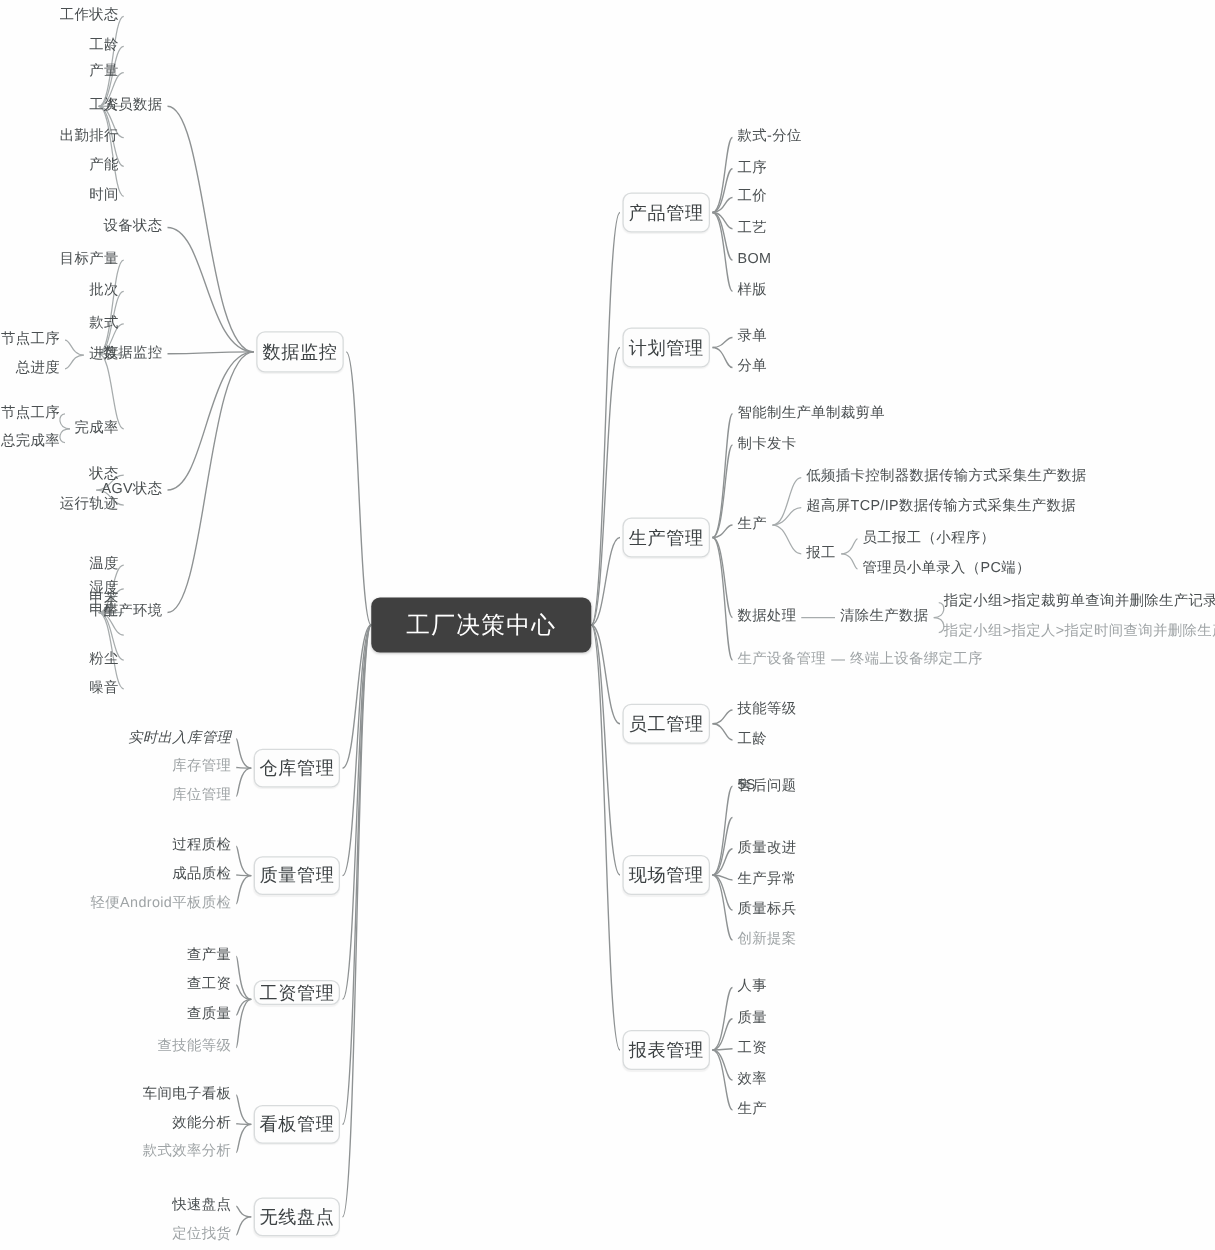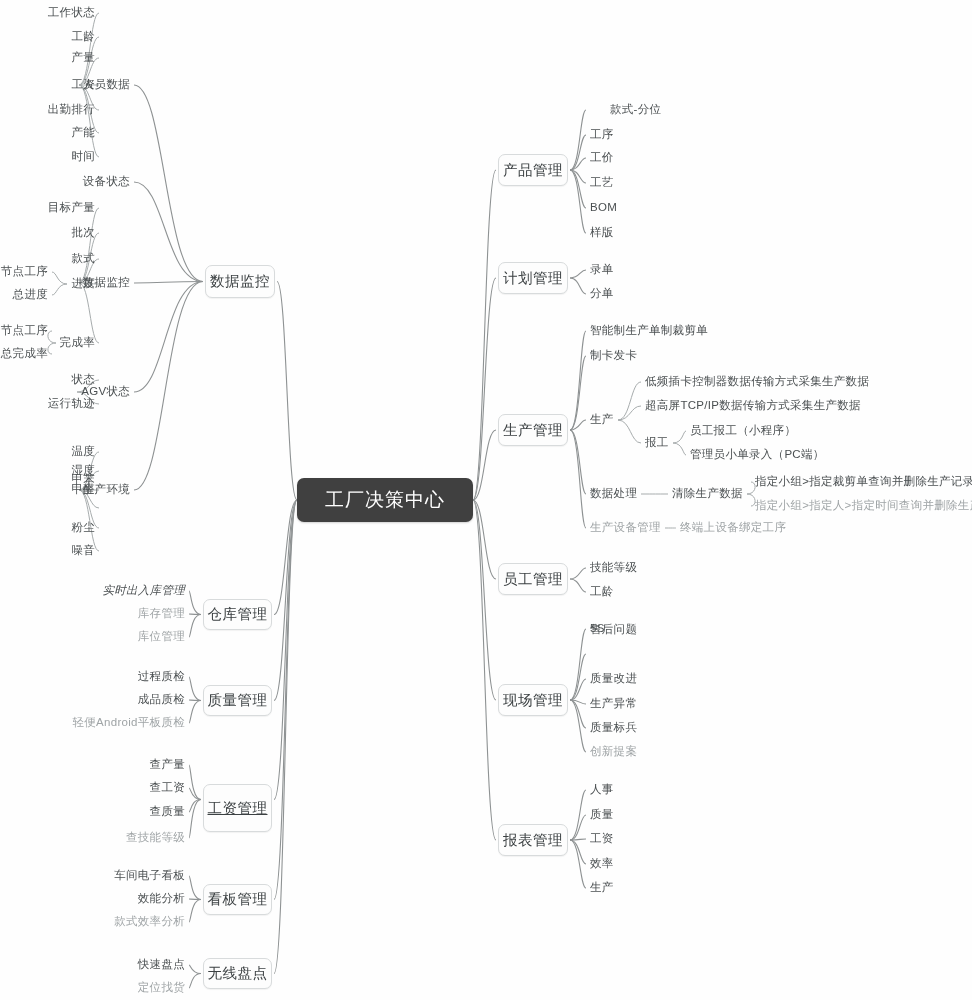--- a/index.html
+++ b/index.html
@@ -169,34 +169,34 @@
       <div class="leaf r" style="left: 95px; top: 528px;">粉尘</div>
       <div class="leaf r" style="left: 95px; top: 551px;">噪音</div>
       <div class="node lvl1" style="left: 203px; top: 599px; width: 69px; height: 31px;">仓库管理</div>
       <div class="leaf r" style="left: 185px; top: 591px; font-style: italic;">实时出入库管理</div>
       <div class="leaf r dim" style="left: 185px; top: 614px;">库存管理</div>
       <div class="leaf r dim" style="left: 185px; top: 637px;">库位管理</div>
       <div class="node lvl1" style="left: 203px; top: 685px; width: 69px; height: 31px;">质量管理</div>
       <div class="leaf r" style="left: 185px; top: 677px;">过程质检</div>
       <div class="leaf r" style="left: 185px; top: 700px;">成品质检</div>
       <div class="leaf r dim" style="left: 185px; top: 723px;">轻便Android平板质检</div>
-      <div class="node lvl1" style="left: 203px; top: 784px; width: 69px; height: 48px; text-decoration: underline;">工资管理</div>
+      <div class="node lvl1" style="left: 203px; top: 784px; width: 69px; height: 20px;">工资管理</div>
       <div class="leaf r" style="left: 185px; top: 765px;">查产量</div>
       <div class="leaf r" style="left: 185px; top: 788px;">查工资</div>
       <div class="leaf r" style="left: 185px; top: 812px;">查质量</div>
       <div class="leaf r dim" style="left: 185px; top: 838px;">查技能等级</div>
       <div class="node lvl1" style="left: 203px; top: 884px; width: 69px; height: 31px;">看板管理</div>
       <div class="leaf r" style="left: 185px; top: 876px;">车间电子看板</div>
       <div class="leaf r" style="left: 185px; top: 899px;">效能分析</div>
       <div class="leaf r dim" style="left: 185px; top: 922px;">款式效率分析</div>
       <div class="node lvl1" style="left: 203px; top: 958px; width: 69px; height: 31px;">无线盘点</div>
       <div class="leaf r" style="left: 185px; top: 965px;">快速盘点</div>
       <div class="leaf r dim" style="left: 185px; top: 988px; text-align: center;">定位找货</div>
       <div class="node lvl1" style="left: 498px; top: 154px; width: 70px; height: 32px;">产品管理</div>
-      <div class="leaf l" style="left: 610px; top: 110px;">款式-分位</div>
+      <div class="leaf l" style="left: 590px; top: 110px;">款式-分位</div>
       <div class="leaf l" style="left: 590px; top: 135px;">工序</div>
       <div class="leaf l" style="left: 590px; top: 158px;">工价</div>
       <div class="leaf l" style="left: 590px; top: 183px;">工艺</div>
       <div class="leaf l" style="left: 590px; top: 208px;">BOM</div>
       <div class="leaf l" style="left: 590px; top: 233px;">样版</div>
       <div class="node lvl1" style="left: 498px; top: 262px; width: 70px; height: 32px;">计划管理</div>
       <div class="leaf l" style="left: 590px; top: 270px;">录单</div>
       <div class="leaf l" style="left: 590px; top: 294px;">分单</div>
       <div class="node lvl1" style="left: 498px; top: 414px; width: 70px; height: 32px;">生产管理</div>
       <div class="leaf l" style="left: 590px; top: 331px;">智能制生产单制裁剪单</div>

